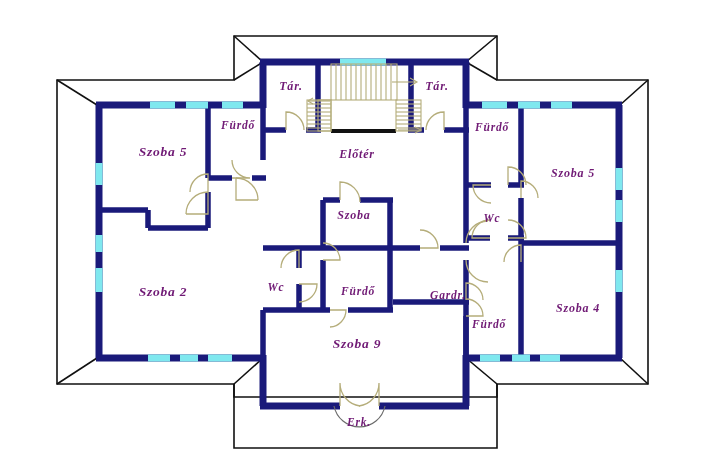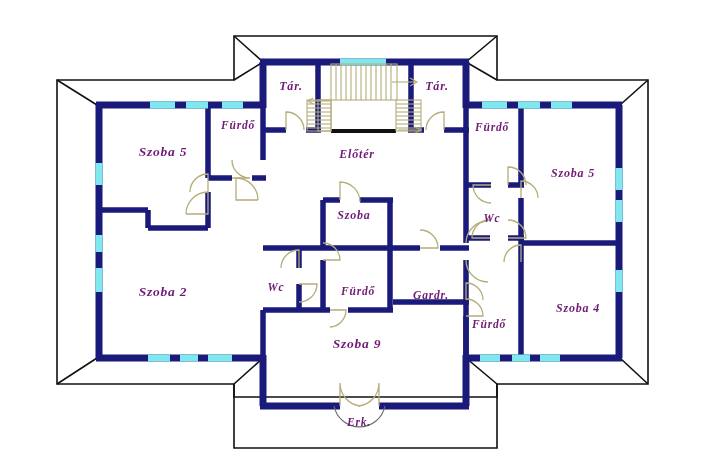--- a/index.html
+++ b/index.html
@@ -313,16 +313,16 @@
   <div class="room-label lbl-md" style="left:357px; top:154px;">Előtér</div>
   <div class="room-label lbl-md" style="left:291px; top:86px;">Tár.</div>
   <div class="room-label lbl-md" style="left:437px; top:86px;">Tár.</div>
   <div class="room-label lbl-sm" style="left:238px; top:125px;">Fürdő</div>
   <div class="room-label lbl-sm" style="left:492px; top:127px;">Fürdő</div>
   <div class="room-label lbl-sm" style="left:358px; top:291px;">Fürdő</div>
   <div class="room-label lbl-sm" style="left:489px; top:324px;">Fürdő</div>
   <div class="room-label lbl-sm" style="left:276px; top:287px;">Wc</div>
   <div class="room-label lbl-sm" style="left:492px; top:218px;">Wc</div>
   <div class="room-label lbl-md" style="left:354px; top:215px;">Szoba</div>
-  <div class="room-label lbl-sm" style="left:431px; top:295px;">Gardr.</div>
+  <div class="room-label lbl-sm" style="left:448px; top:295px;">Gardr.</div>
   <div class="room-label lbl-sm" style="left:359px; top:422px;">Erk.</div>
 
 </div>
 
 </body></html>

